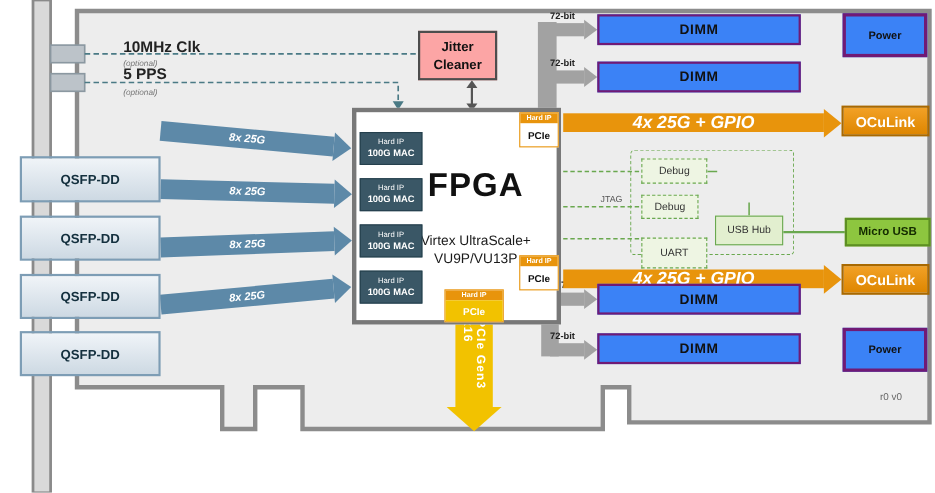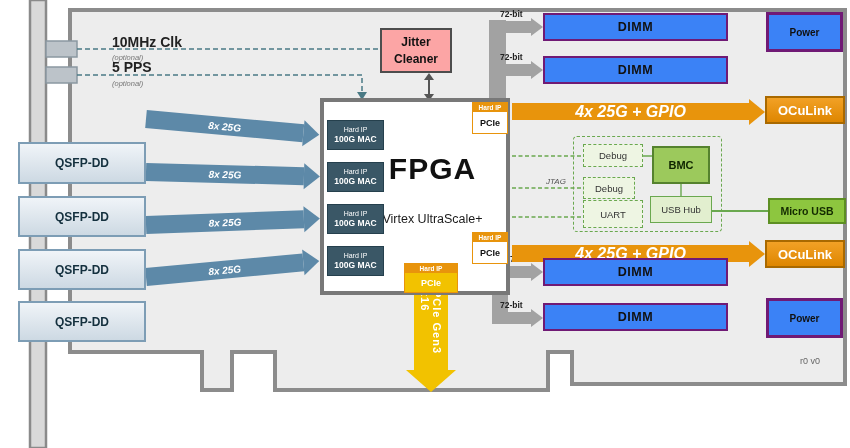--- a/index.html
+++ b/index.html
@@ -36,21 +36,21 @@
   .yellow-arrow{background:#f2c200;display:flex;align-items:center;justify-content:center;}
   .yellow-arrow .vtext{writing-mode:vertical-rl;color:#fff;font-size:11px;font-weight:bold;letter-spacing:1px;}
   .yellow-arrow .head{position:absolute;top:100%;left:50%;transform:translateX(-50%);width:0;height:0;border-left:25px solid transparent;border-right:25px solid transparent;border-top:22px solid #f2c200;}
   .greenbox-dashed{background:#eef5e3;border:1.4px dashed #6aa84f;font-size:9.5px;color:#333;}
   .bmc{background:#9cc95c;border:2px solid #55822e;font-weight:bold;font-size:11px;color:#0e2400;}
   .usbhub{background:#e2efcf;border:1.5px solid #6aa84f;font-size:9.5px;color:#333;}
   .microusb{background:#8dc63f;border:2px solid #5d8f23;font-weight:bold;font-size:10.5px;color:#142b00;}
   .cluster{border:1.6px dashed #6aa84f;border-radius:4px;}
   .small-label{font-size:14px;color:#222;font-weight:bold;}
   .opt{font-size:7.5px;color:#777;font-style:italic;}
-  .jtag{font-size:8px;color:#555;font-style:italic;}
+  .jtag{font-size:8px;color:#555;}
   .rev{font-size:9px;color:#666;}
 </style>
 </head>
 <body>
 
 <div class="stage">
 
   <svg class="abs" style="left:0;top:0" width="850" height="448" viewBox="0 0 850 448">
     <rect x="30" y="0" width="16" height="448" fill="#d9d9d9" stroke="#8a8a8a" stroke-width="2.5"></rect>
     <polygon points="70,10 845,10 845,384 572,384 572,352 548,352 548,390 275,390 275,352 232,352 232,390 202,390 202,352 70,352" fill="#ededed" stroke="#8c8c8c" stroke-width="4"></polygon>
@@ -143,20 +143,21 @@
       <span>QSFP-DD</span>
     </div>
   <div class="abs cbox qsfp" style="left:18px;top:257px;width:128px;height:41px">
       <span>QSFP-DD</span>
     </div>
 
   <div class="abs fpga" style="left:320px;top:98px;width:190px;height:197px"></div>
   <div class="abs fpga-text" style="left:375px;top:152px;width:115px">
     <div class="fpga-title">FPGA</div>
     <div class="fpga-sub" style="margin-top:26px">Virtex UltraScale+</div>
+    <div class="fpga-sub">VU9P/VU13P</div>
   </div>
 
   <div class="abs mac" style="left:327px;top:120px;width:57px;height:30px">
     <span class="l1">Hard IP</span>
     <span class="l2">100G MAC</span>
   </div>
   <div class="abs mac" style="left:327px;top:162px;width:57px;height:30px">
     <span class="l1">Hard IP</span>
     <span class="l2">100G MAC</span>
   </div>
@@ -206,27 +207,24 @@
       <span>OCuLink</span>
     </div>
   <div class="abs cbox oculink" style="left:765px;top:240px;width:80px;height:28px">
       <span>OCuLink</span>
     </div>
 
   <div class="abs cluster" style="left:573px;top:136px;width:149px;height:96px"></div>
   <div class="abs cbox greenbox-dashed" style="left:583px;top:144px;width:60px;height:23px">
       <span>Debug</span>
     </div>
-  <div class="abs cbox bmc" style="left:652px;top:146px;width:58px;height:38px">
-      <span>BMC</span>
-    </div>
   <div class="abs cbox greenbox-dashed" style="left:583px;top:177px;width:52px;height:22px">
       <span>Debug</span>
     </div>
-  <div class="abs cbox greenbox-dashed" style="left:583px;top:200px;width:60px;height:28px">
+  <div class="abs cbox greenbox-dashed" style="left:583px;top:216px;width:60px;height:28px">
       <span>UART</span>
     </div>
   <div class="abs cbox usbhub" style="left:650px;top:196px;width:62px;height:27px">
       <span>USB Hub</span>
     </div>
   <div class="abs cbox microusb" style="left:768px;top:198px;width:78px;height:26px">
       <span>Micro USB</span>
     </div>
   <div class="abs jtag" style="left:546px;top:177px">JTAG</div>
 

